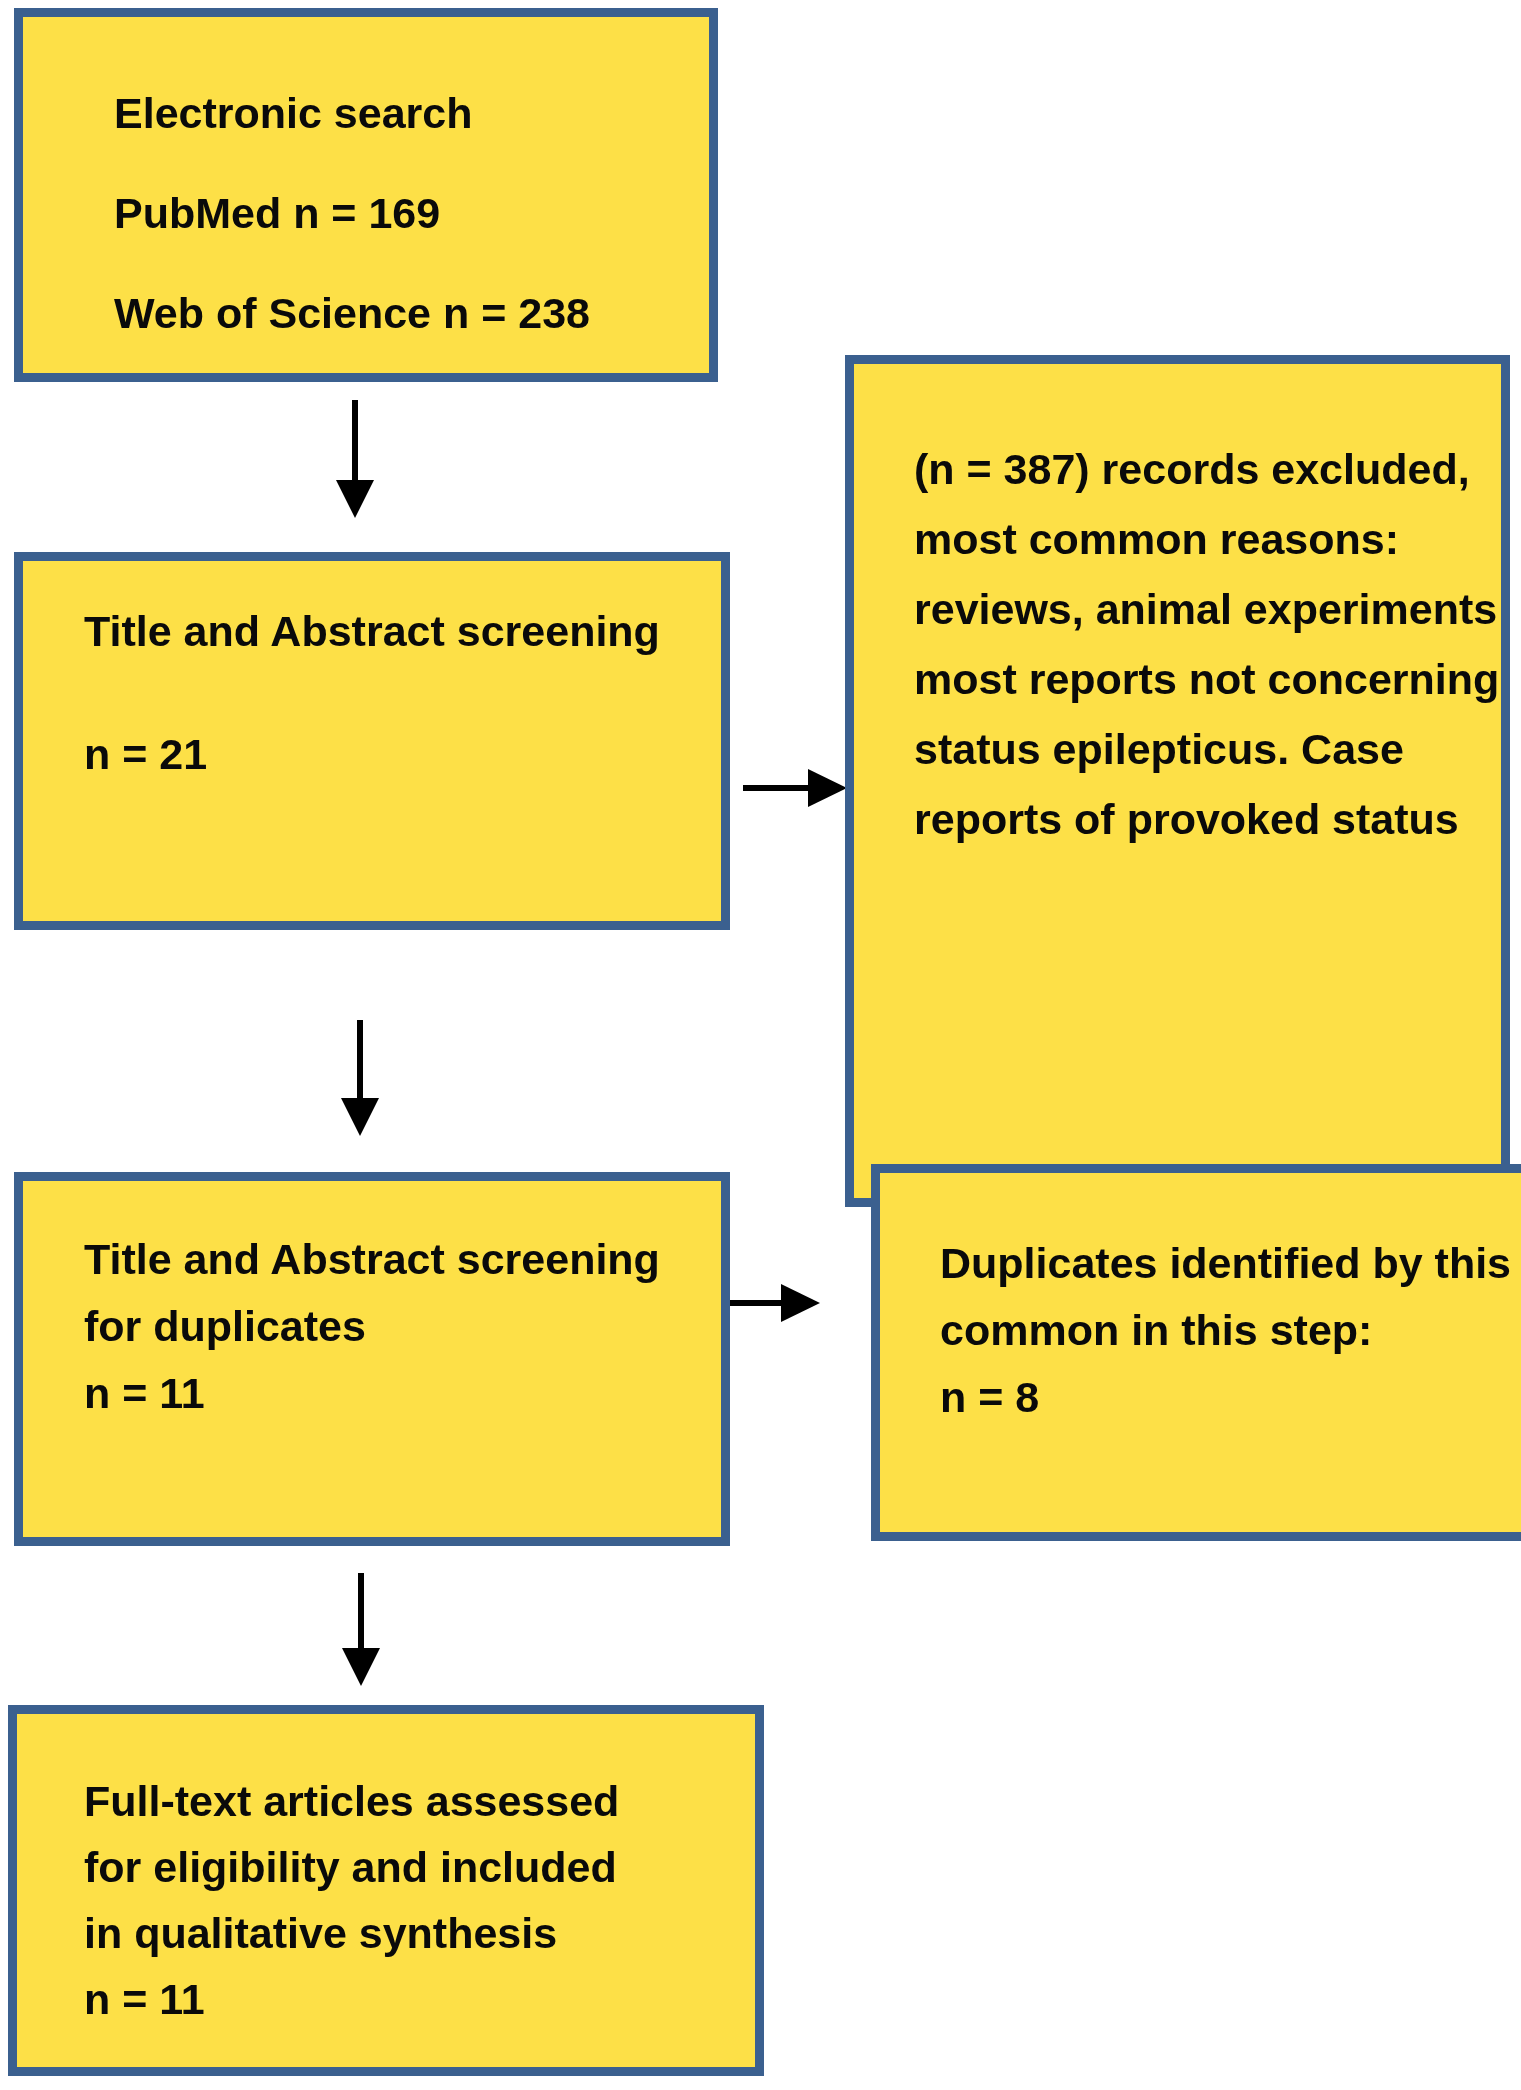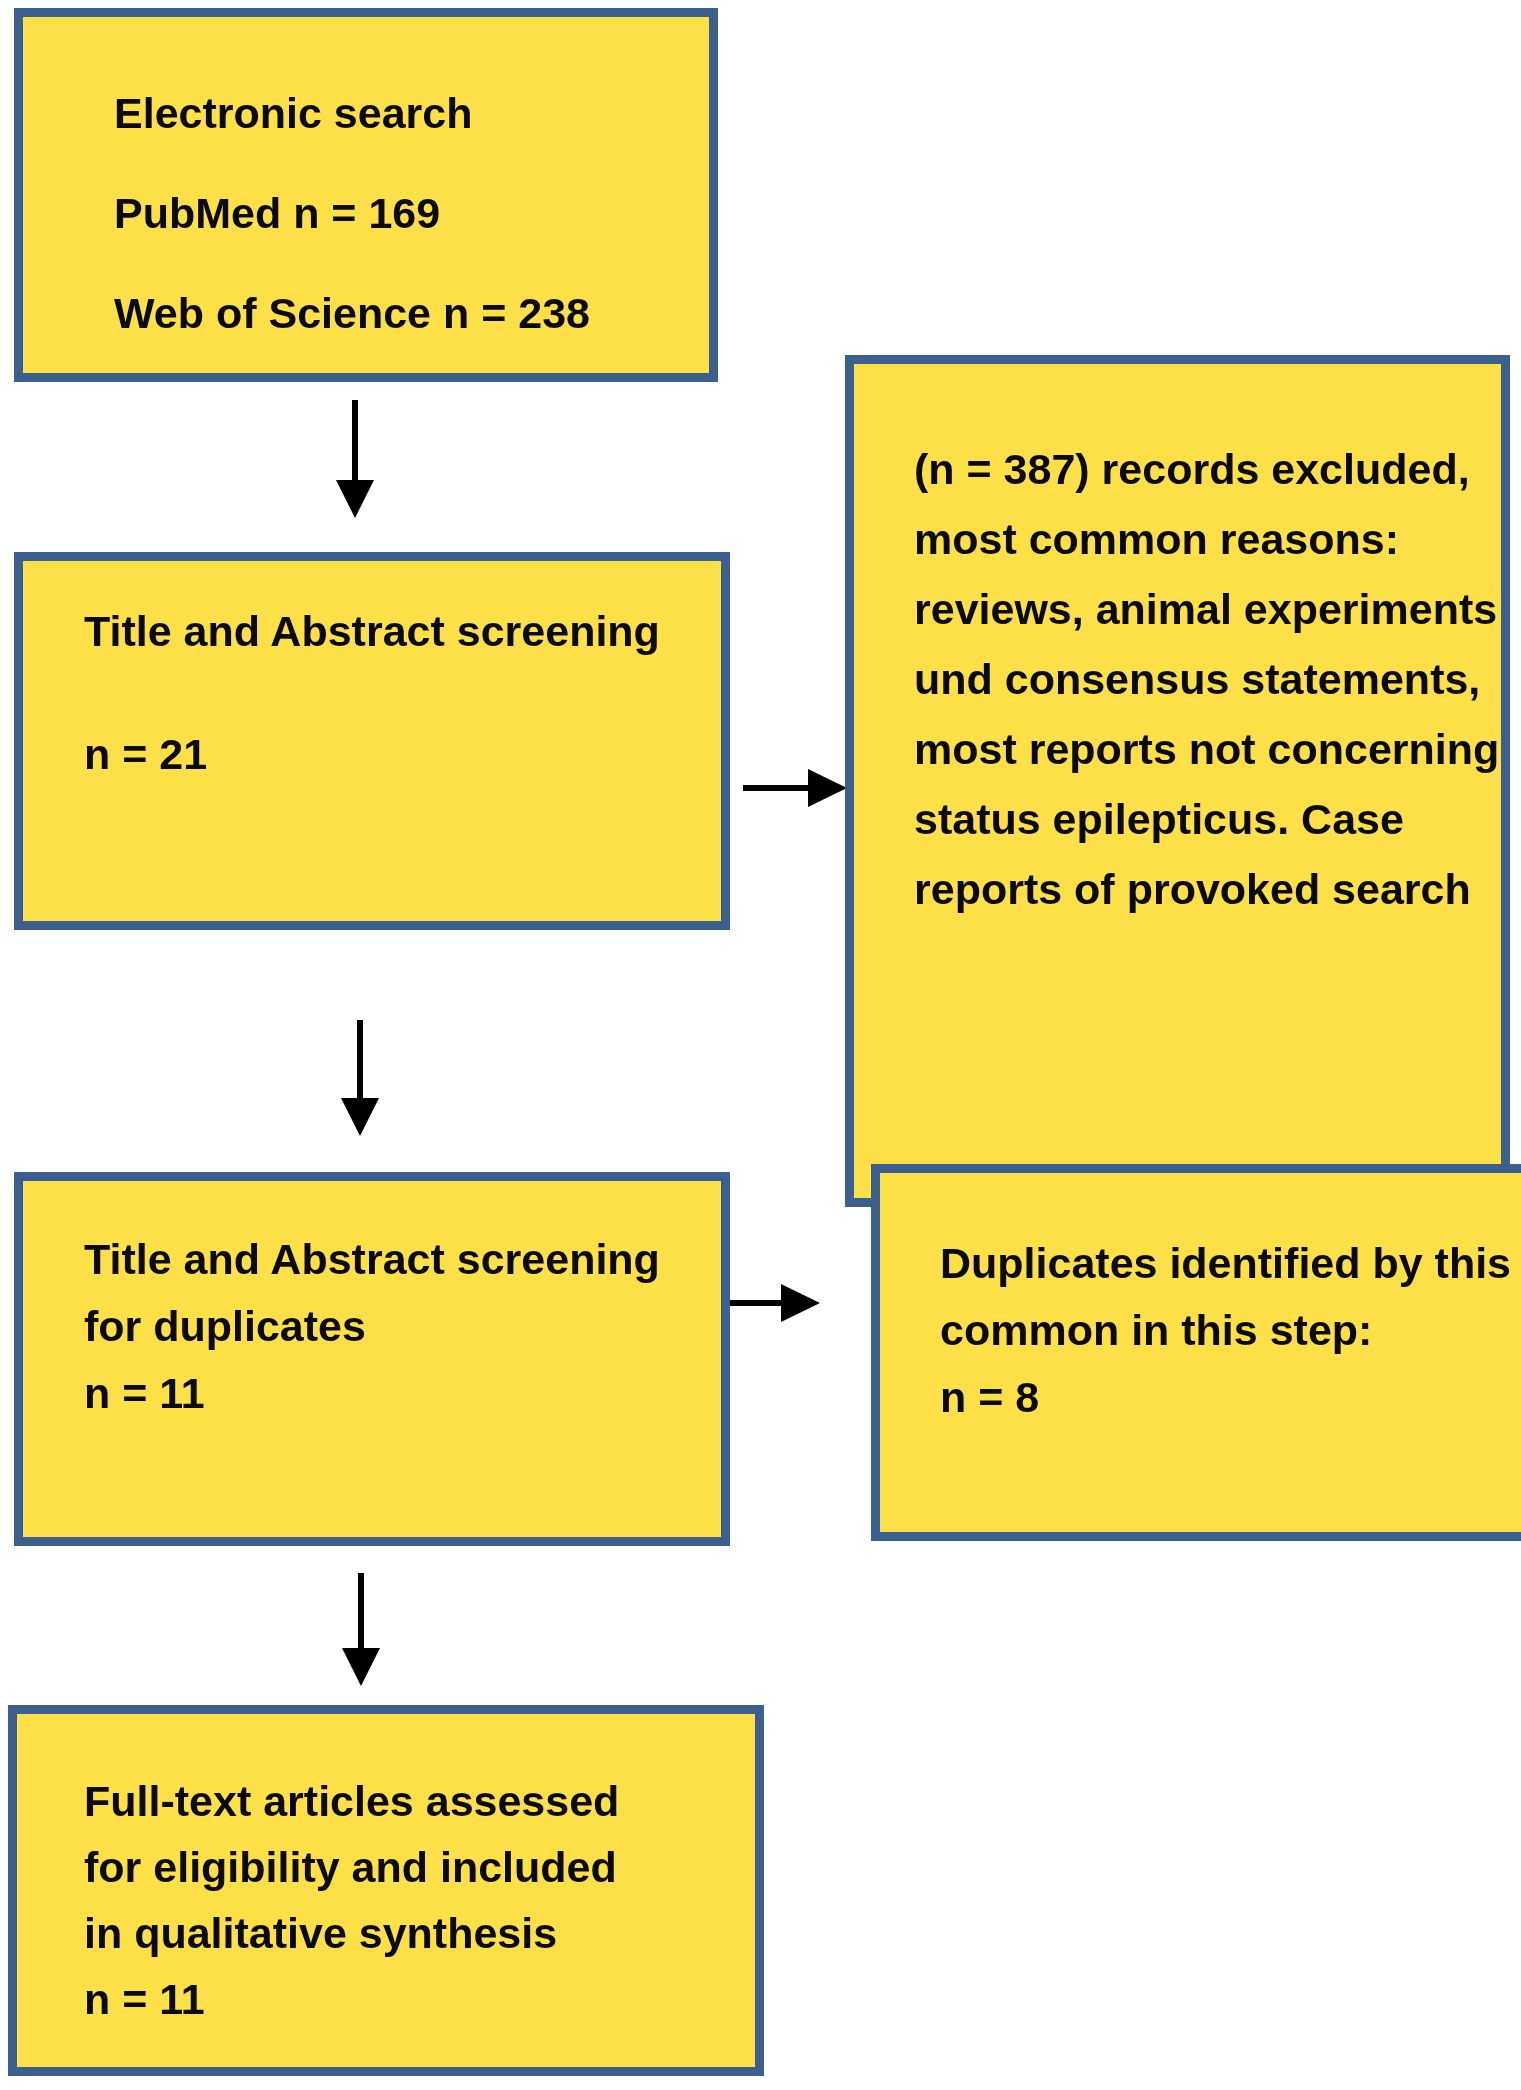--- a/index.html
+++ b/index.html
@@ -96,24 +96,23 @@
 
   <div class="box b2">
     <div class="line">Title and Abstract screening</div>
     <div class="line">n = 21</div>
   </div>
 
   <div class="box rb1">
     <div class="line">(n = 387) records excluded,</div>
     <div class="line">most common reasons:</div>
     <div class="line">reviews, animal experiments</div>
-    <div class="line">und consensus statements,</div>
     <div class="line">most reports not concerning</div>
     <div class="line">status epilepticus. Case</div>
-    <div class="line">reports of provoked search</div>
+    <div class="line">reports of provoked status</div>
   </div>
 
   <div class="box b3">
     <div class="line">Title and Abstract screening</div>
     <div class="line">for duplicates</div>
     <div class="line">n = 11</div>
   </div>
 
   <div class="box rb2">
     <div class="line">Duplicates identified by this</div>

